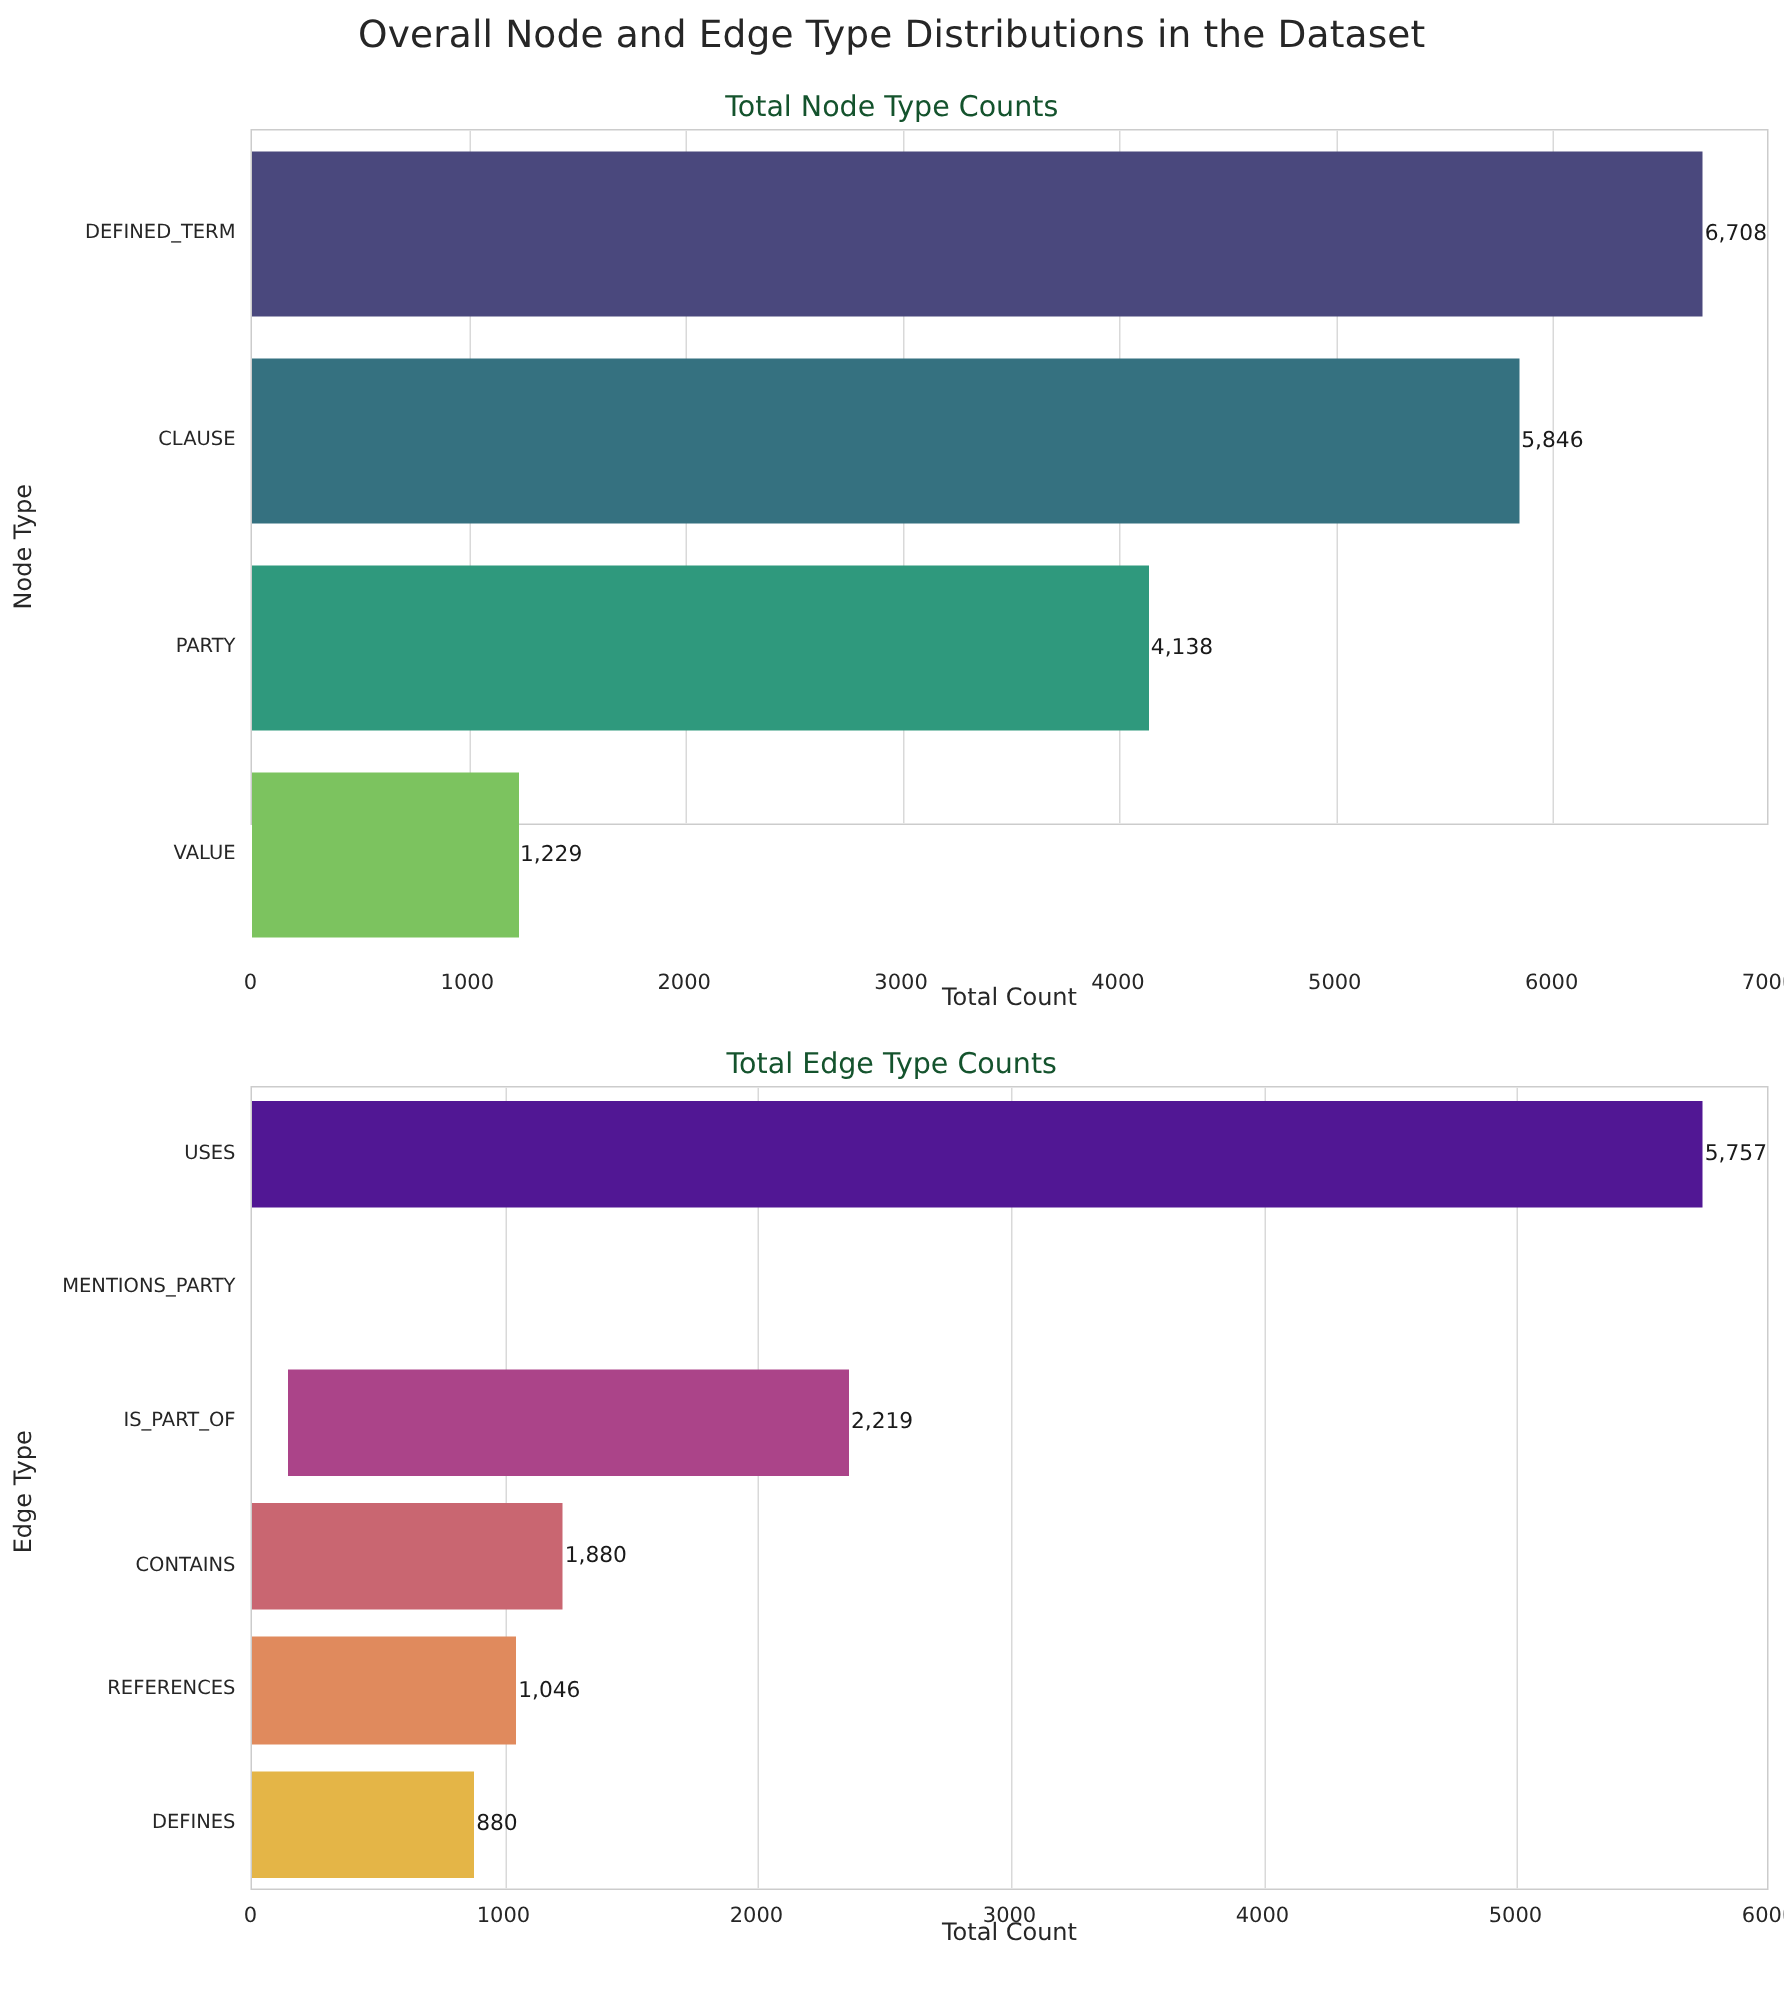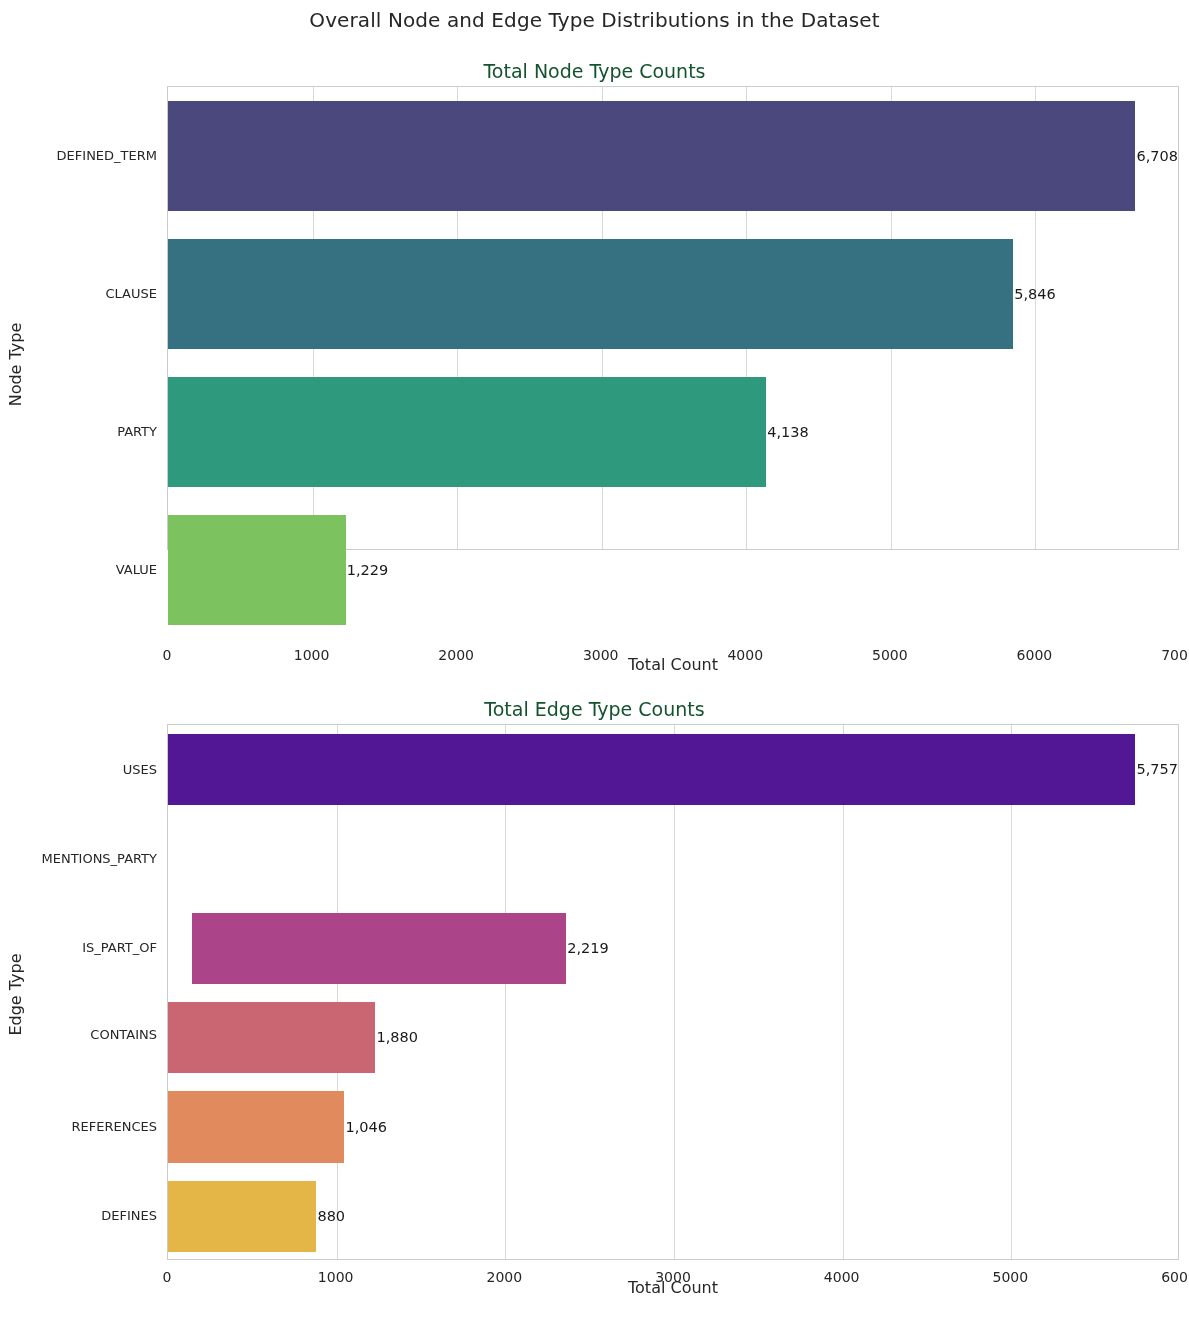--- a/index.html
+++ b/index.html
@@ -22,21 +22,21 @@
     width: 1189px;
     height: 1335px;
   }
 
   .suptitle {
     position: absolute;
     top: 8px;
     left: 0;
     width: 1189px;
     text-align: center;
-    font-size: 20px;
+    font-size: 25px;
     color: #262626;
     letter-spacing: 0.1px;
   }
 
   
   .subplot {
     position: absolute;
     left: 0;
     width: 1189px;
   }
@@ -219,21 +219,21 @@
             <div class="bar" style="width: 148.427px; background: rgb(228, 181, 71);"></div>
             <span class="bar-value">880</span>
           </div>
         </div>
     </div>
 
     <div id="yticks-1">
         <div class="ytick" style="top: 70.6667px; right: 1032px;">USES</div>
         <div class="ytick" style="top: 160px; right: 1032px;">MENTIONS_PARTY</div>
         <div class="ytick" style="top: 249.333px; right: 1032px;">IS_PART_OF</div>
-        <div class="ytick" style="top: 336px; right: 1032px;">CONTAINS</div>
+        <div class="ytick" style="top: 346px; right: 1032px;">CONTAINS</div>
         <div class="ytick" style="top: 428px; right: 1032px;">REFERENCES</div>
         <div class="ytick" style="top: 517.333px; right: 1032px;">DEFINES</div>
       </div>
     <div id="xticks-1">
         <div class="xtick" style="left: 167px; top: 571px;">0</div>
         <div class="xtick" style="left: 335.667px; top: 571px;">1000</div>
         <div class="xtick" style="left: 504.333px; top: 571px;">2000</div>
         <div class="xtick" style="left: 673px; top: 571px;">3000</div>
         <div class="xtick" style="left: 841.667px; top: 571px;">4000</div>
         <div class="xtick" style="left: 1010.33px; top: 571px;">5000</div>

